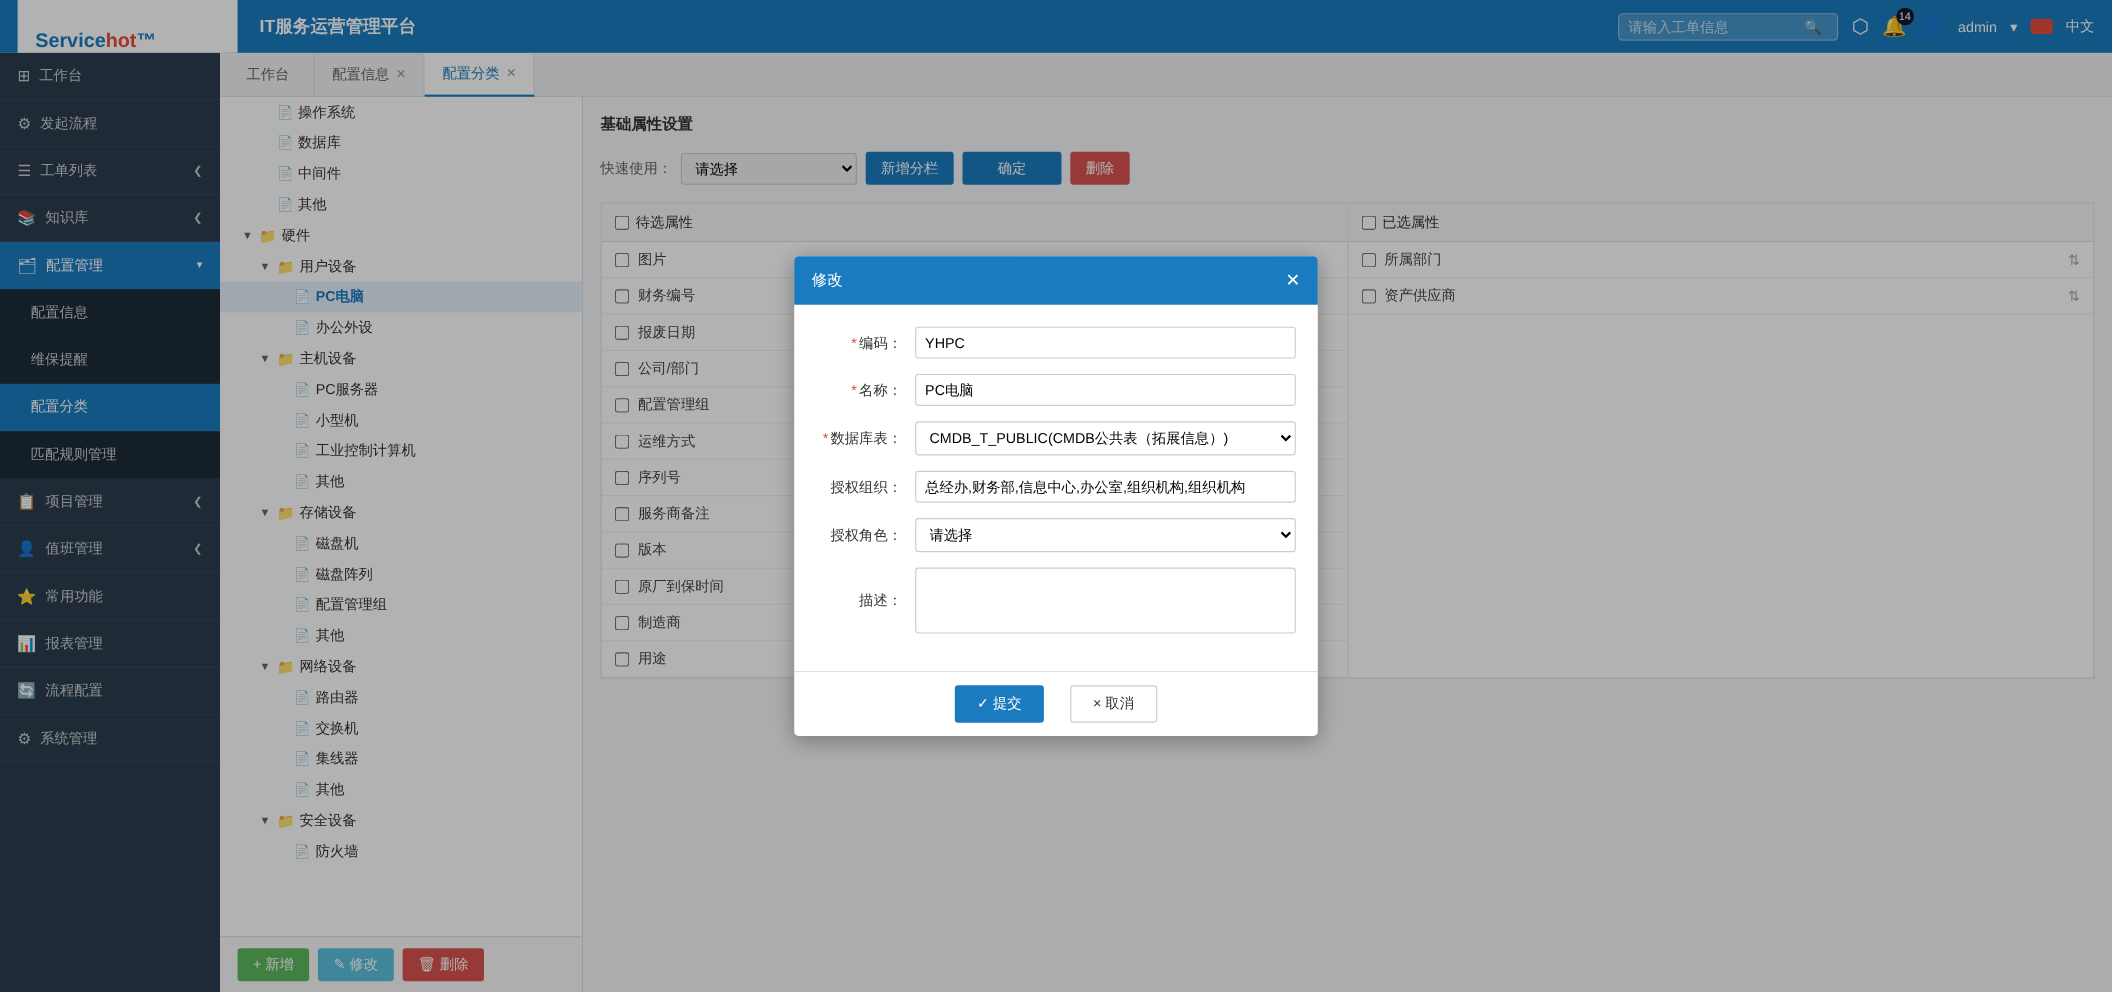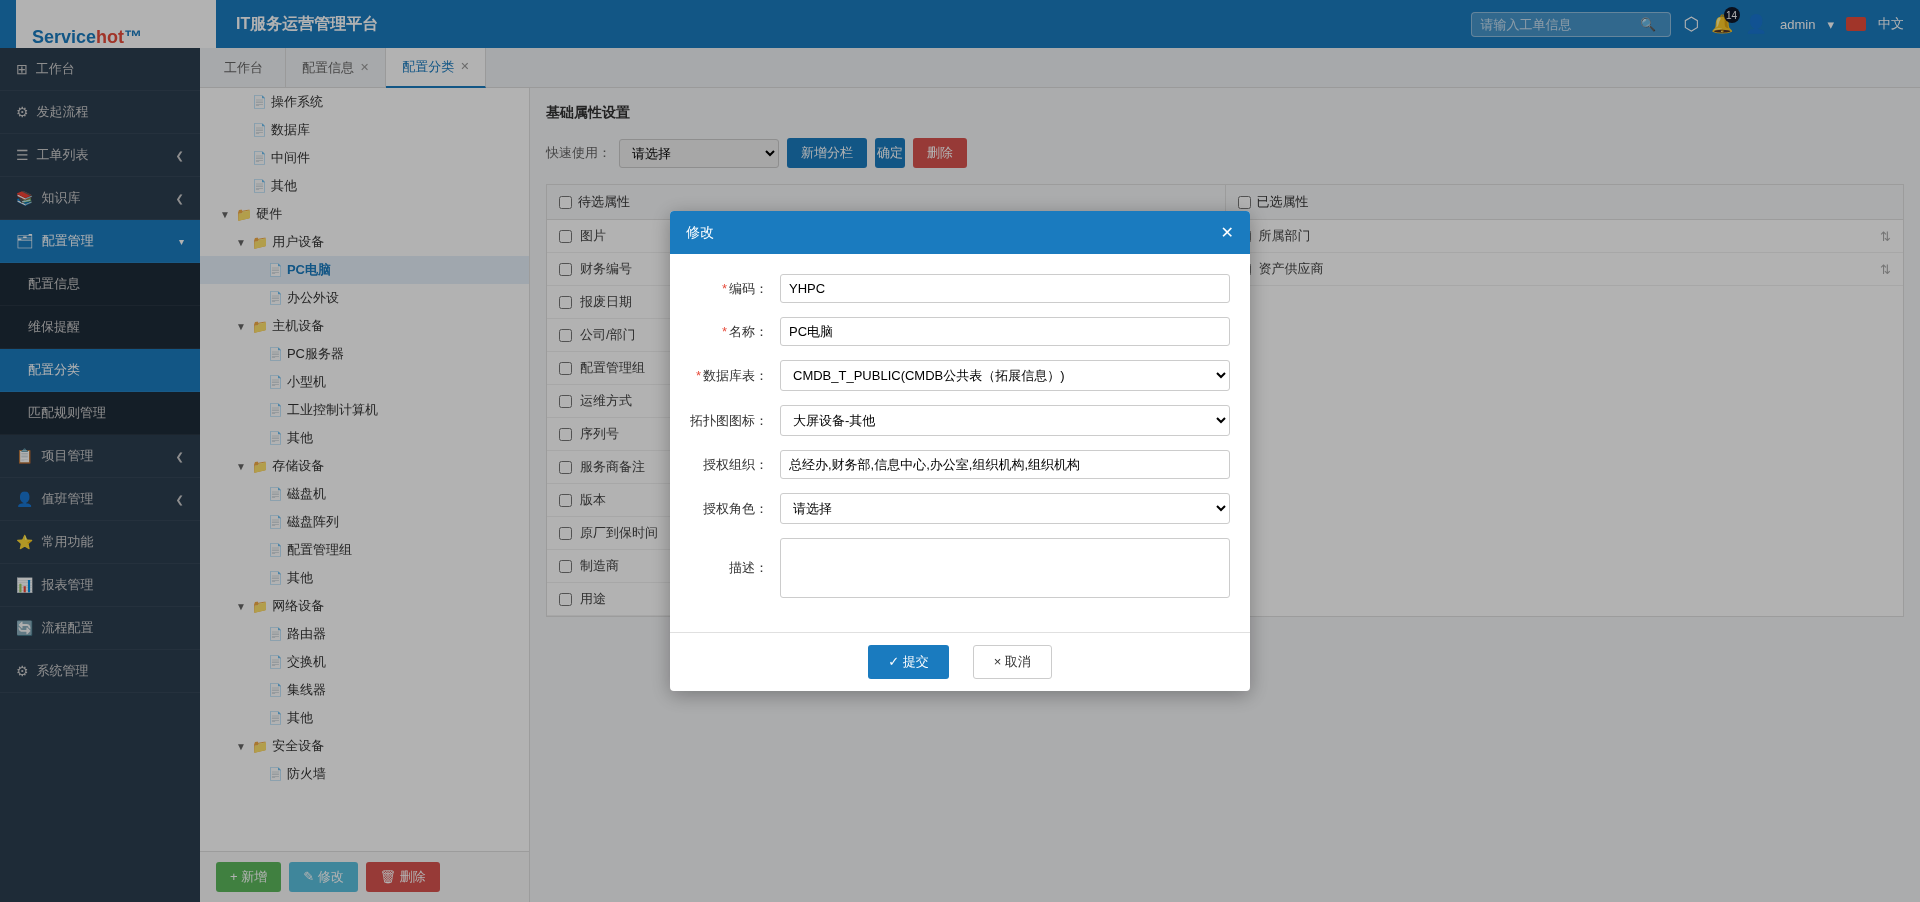--- a/index.html
+++ b/index.html
@@ -158,21 +158,21 @@
     }
     .quick-use-label { font-size: 13px; color: #666; }
     .quick-use-select {
       width: 160px;
       padding: 5px 8px;
       border: 1px solid #ccc;
       border-radius: 3px;
       font-size: 13px;
     }
     .btn-primary { background: #1a7bbf; color: white; border: none; padding: 6px 14px; border-radius: 3px; cursor: pointer; font-size: 13px; }
-    .btn-confirm { background: #1a7bbf; color: white; border: none; padding: 6px 2px; border-radius: 3px; cursor: pointer; font-size: 13px; }
+    .btn-confirm { background: #1a7bbf; color: white; border: none; padding: 6px 32px; border-radius: 3px; cursor: pointer; font-size: 13px; }
     .btn-danger { background: #d9534f; color: white; border: none; padding: 6px 14px; border-radius: 3px; cursor: pointer; font-size: 13px; }
 
     
     .attr-columns { display: flex; gap: 0; margin-top: 16px; }
     .attr-col {
       flex: 1;
       background: white;
       border: 1px solid #e0e0e0;
     }
     .attr-col-header {
@@ -203,21 +203,21 @@
       top: 0; left: 0; right: 0; bottom: 0;
       background: rgba(0,0,0,0.3);
       z-index: 200;
       display: flex;
       align-items: center;
       justify-content: center;
     }
     .modal {
       background: white;
       border-radius: 4px;
-      width: 580px;
+      width: 476px;
       box-shadow: 0 4px 20px rgba(0,0,0,0.3);
     }
     .modal-header {
       background: #1a7bbf;
       color: white;
       padding: 12px 16px;
       display: flex;
       align-items: center;
       justify-content: space-between;
       border-radius: 4px 4px 0 0;
@@ -640,26 +640,20 @@
         <input class="form-input" type="text" value="PC电脑" style="">
       </div>
 
       <div class="form-row">
         <label class="form-label required">数据库表：</label>
         <select class="form-select">
           <option>CMDB_T_PUBLIC(CMDB公共表（拓展信息）)</option>
         </select>
       </div>
 
-      <div class="form-row">
-        <label class="form-label">拓扑图图标：</label>
-        <select class="form-select">
-          <option>大屏设备-其他</option>
-        </select>
-      </div>
 
       <div class="form-row">
         <label class="form-label">授权组织：</label>
         <input class="form-input" type="text" value="总经办,财务部,信息中心,办公室,组织机构,组织机构" style="">
       </div>
 
       <div class="form-row">
         <label class="form-label">授权角色：</label>
         <select class="form-select">
           <option value="">请选择</option>

